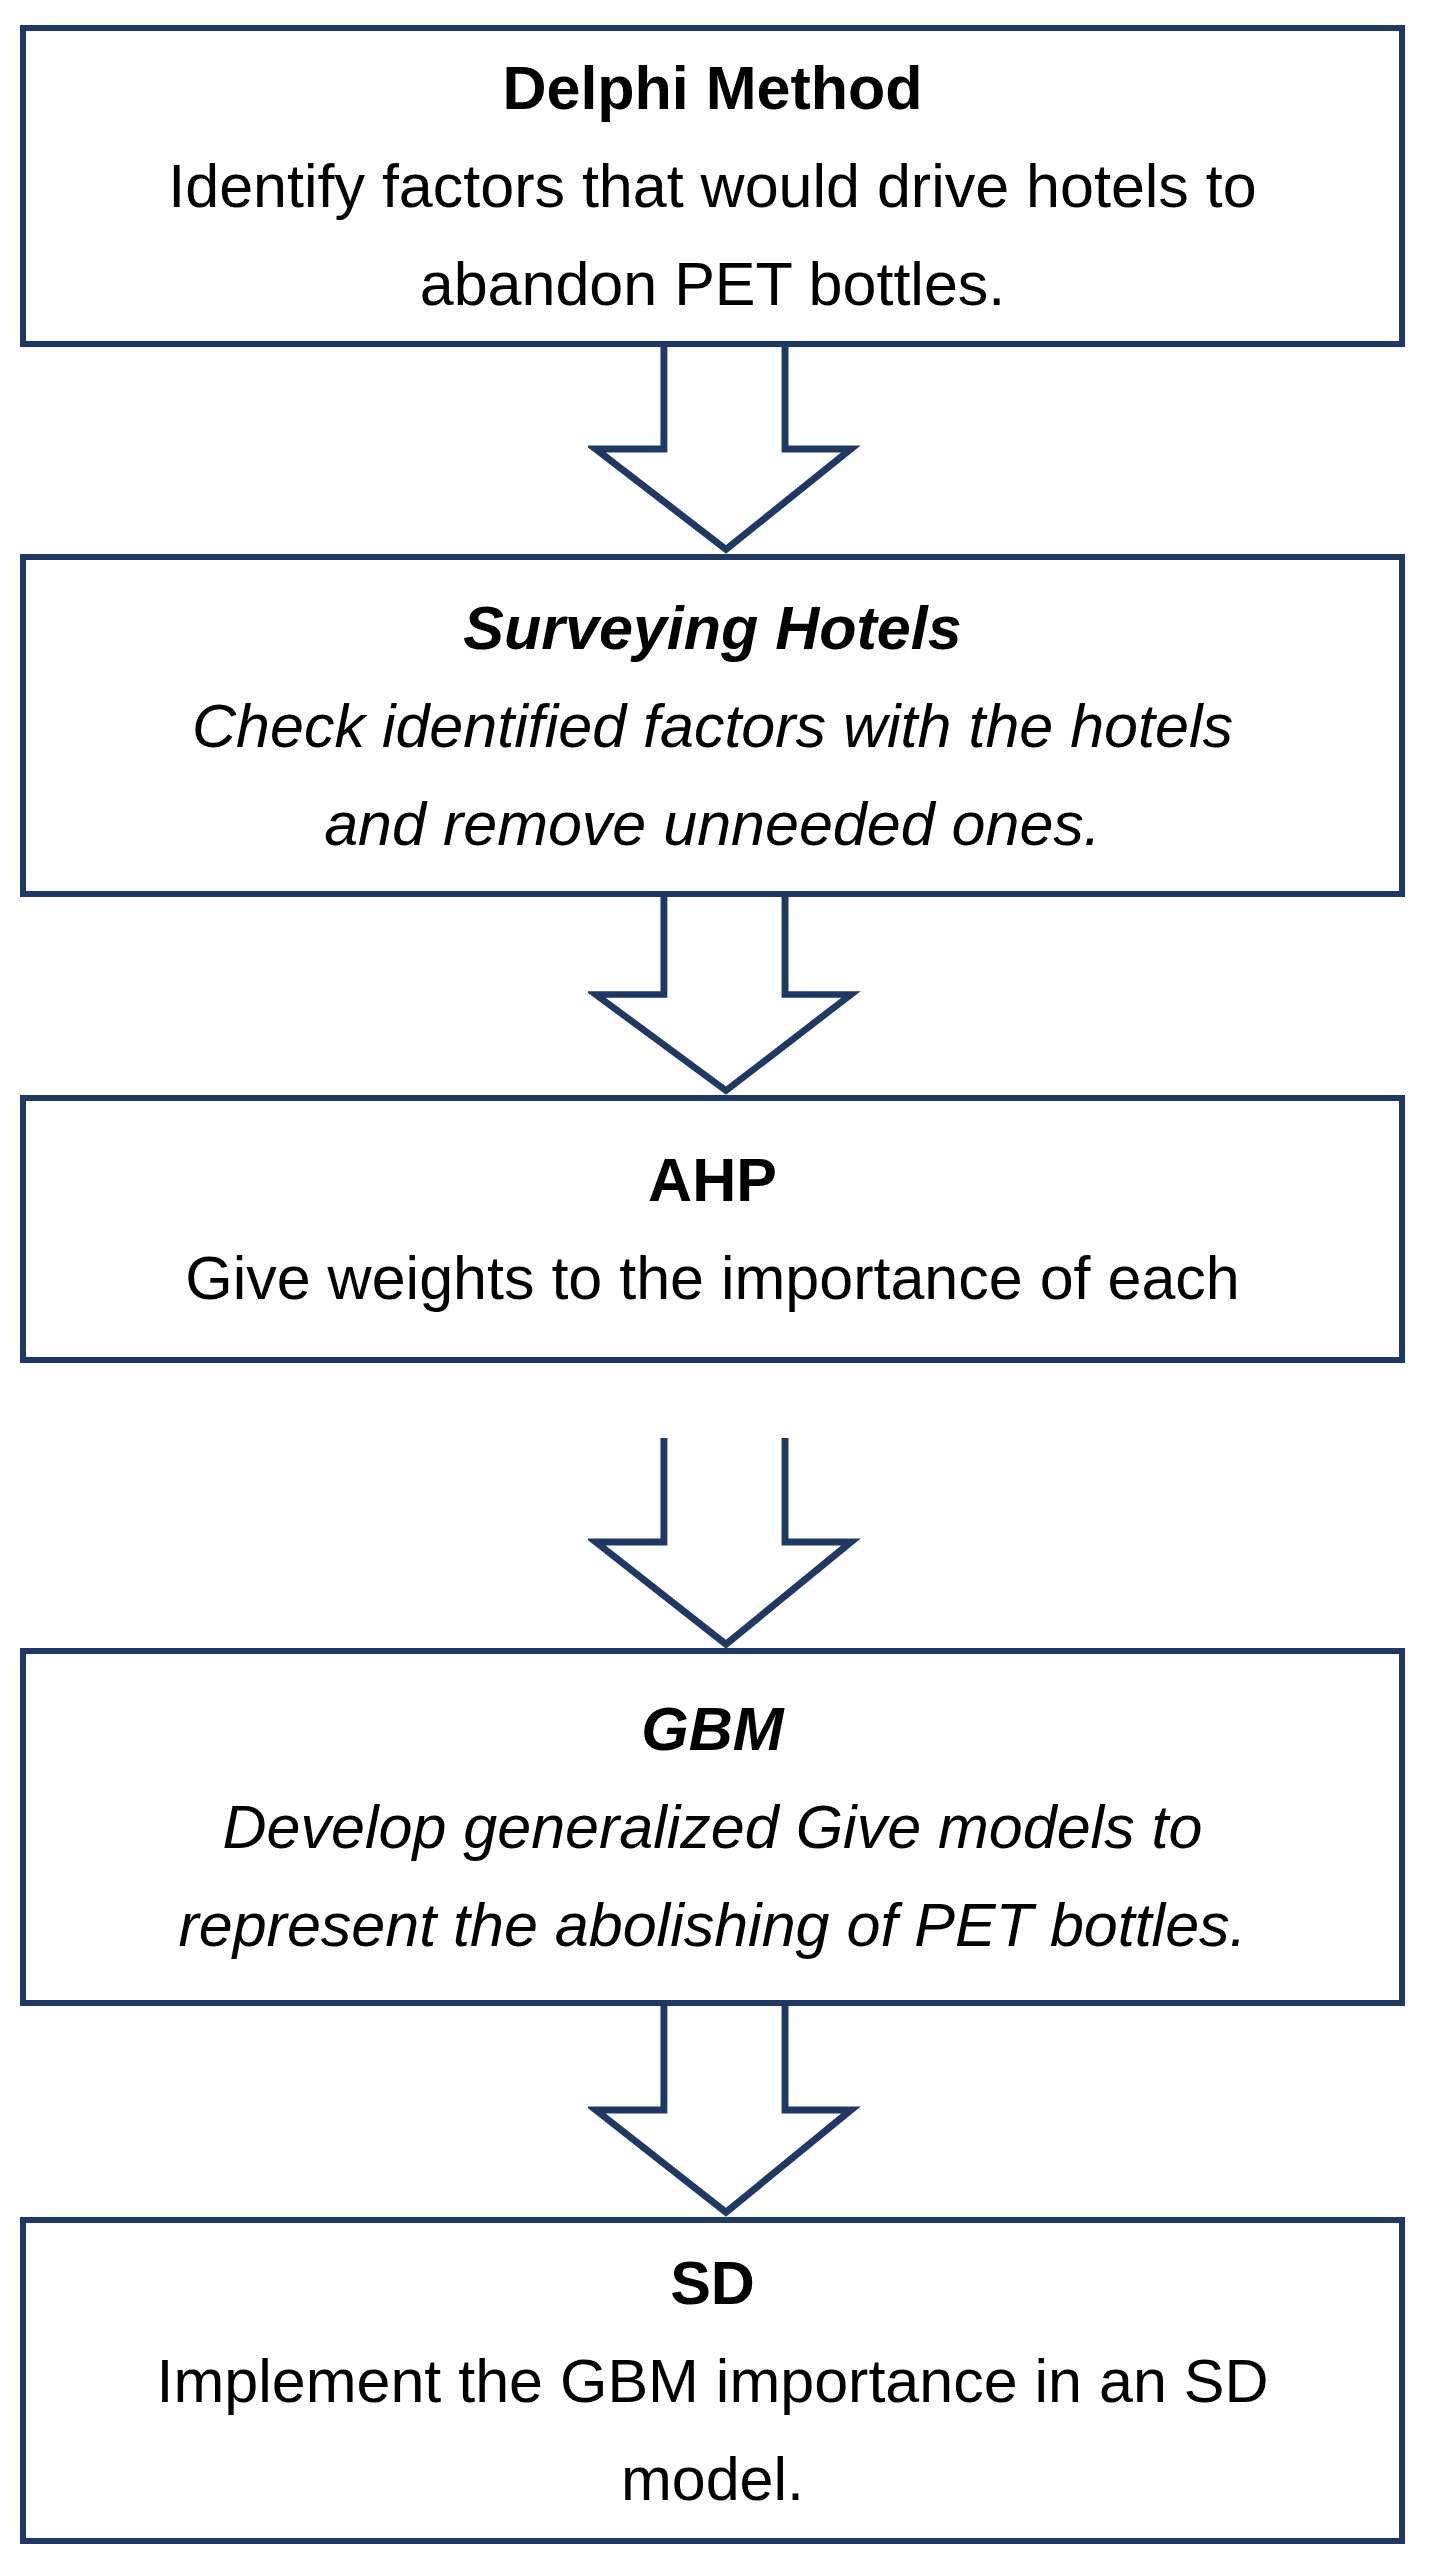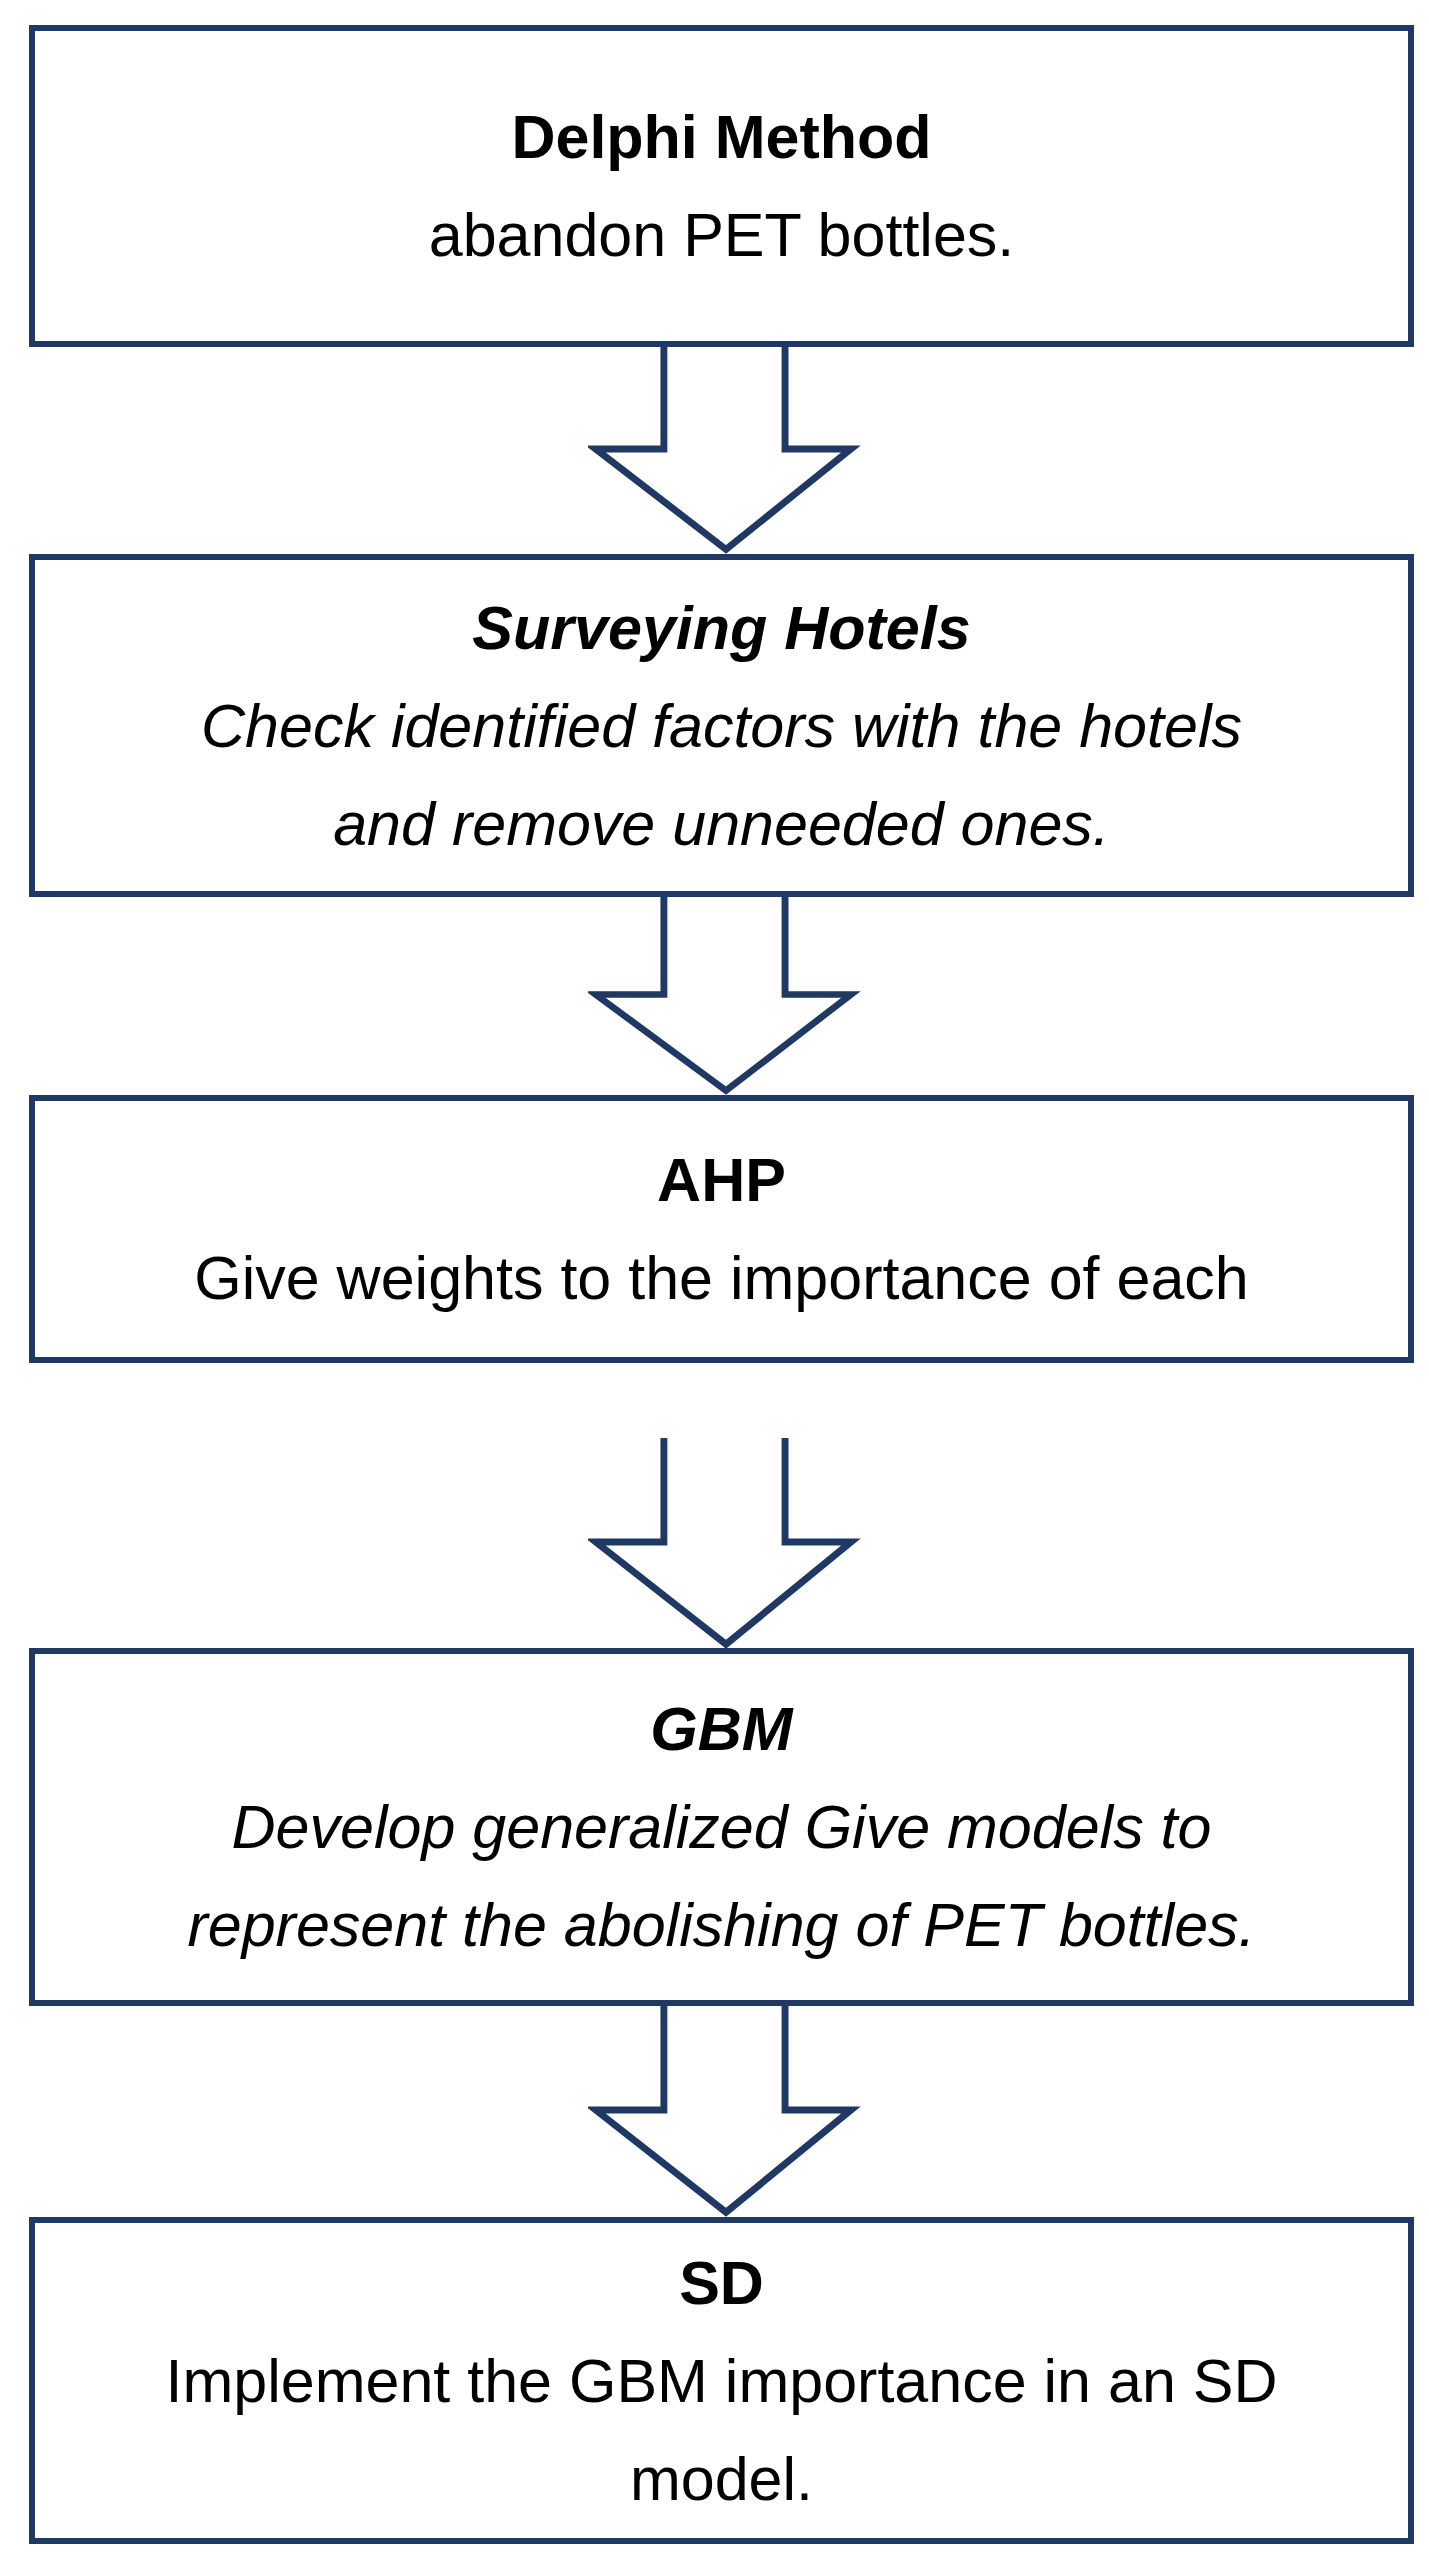--- a/index.html
+++ b/index.html
@@ -30,21 +30,20 @@
     box-sizing: border-box;
     border: 6.1px solid var(--accent);
     background: var(--bg);
     display: flex;
     flex-direction: column;
     justify-content: center;
     align-items: center;
     text-align: center;
     font-size: 61px;
     line-height: 98px;
-    margin-left: 9px;
   }
   .flow-box .box-title {
     font-weight: 700;
   }
   .flow-box .box-line {
     font-weight: 400;
   }
   .flow-arrow {
     position: absolute;
     left: 588px;
@@ -71,20 +70,21 @@
     stroke-linejoin: miter;
   }
 </style>
 </head>
 <body>
 
 <div id="canvas">
 
   <div class="flow-box" id="box-1">
     <div class="box-title">Delphi Method</div>
+    <div class="box-line">Identify factors that would drive hotels to</div>
     <div class="box-line">abandon PET bottles.</div>
   </div>
 
   <div class="flow-arrow" id="arrow-1">
     <svg viewBox="0 0 360 270" preserveAspectRatio="none" aria-hidden="true">
       <path class="arrow-shape" d="M99 0 L99 133 L10 133 L180 264 L343 133 L257 133 L257 0"></path>
     </svg>
   </div>
 
   <div class="flow-box" id="box-2">

